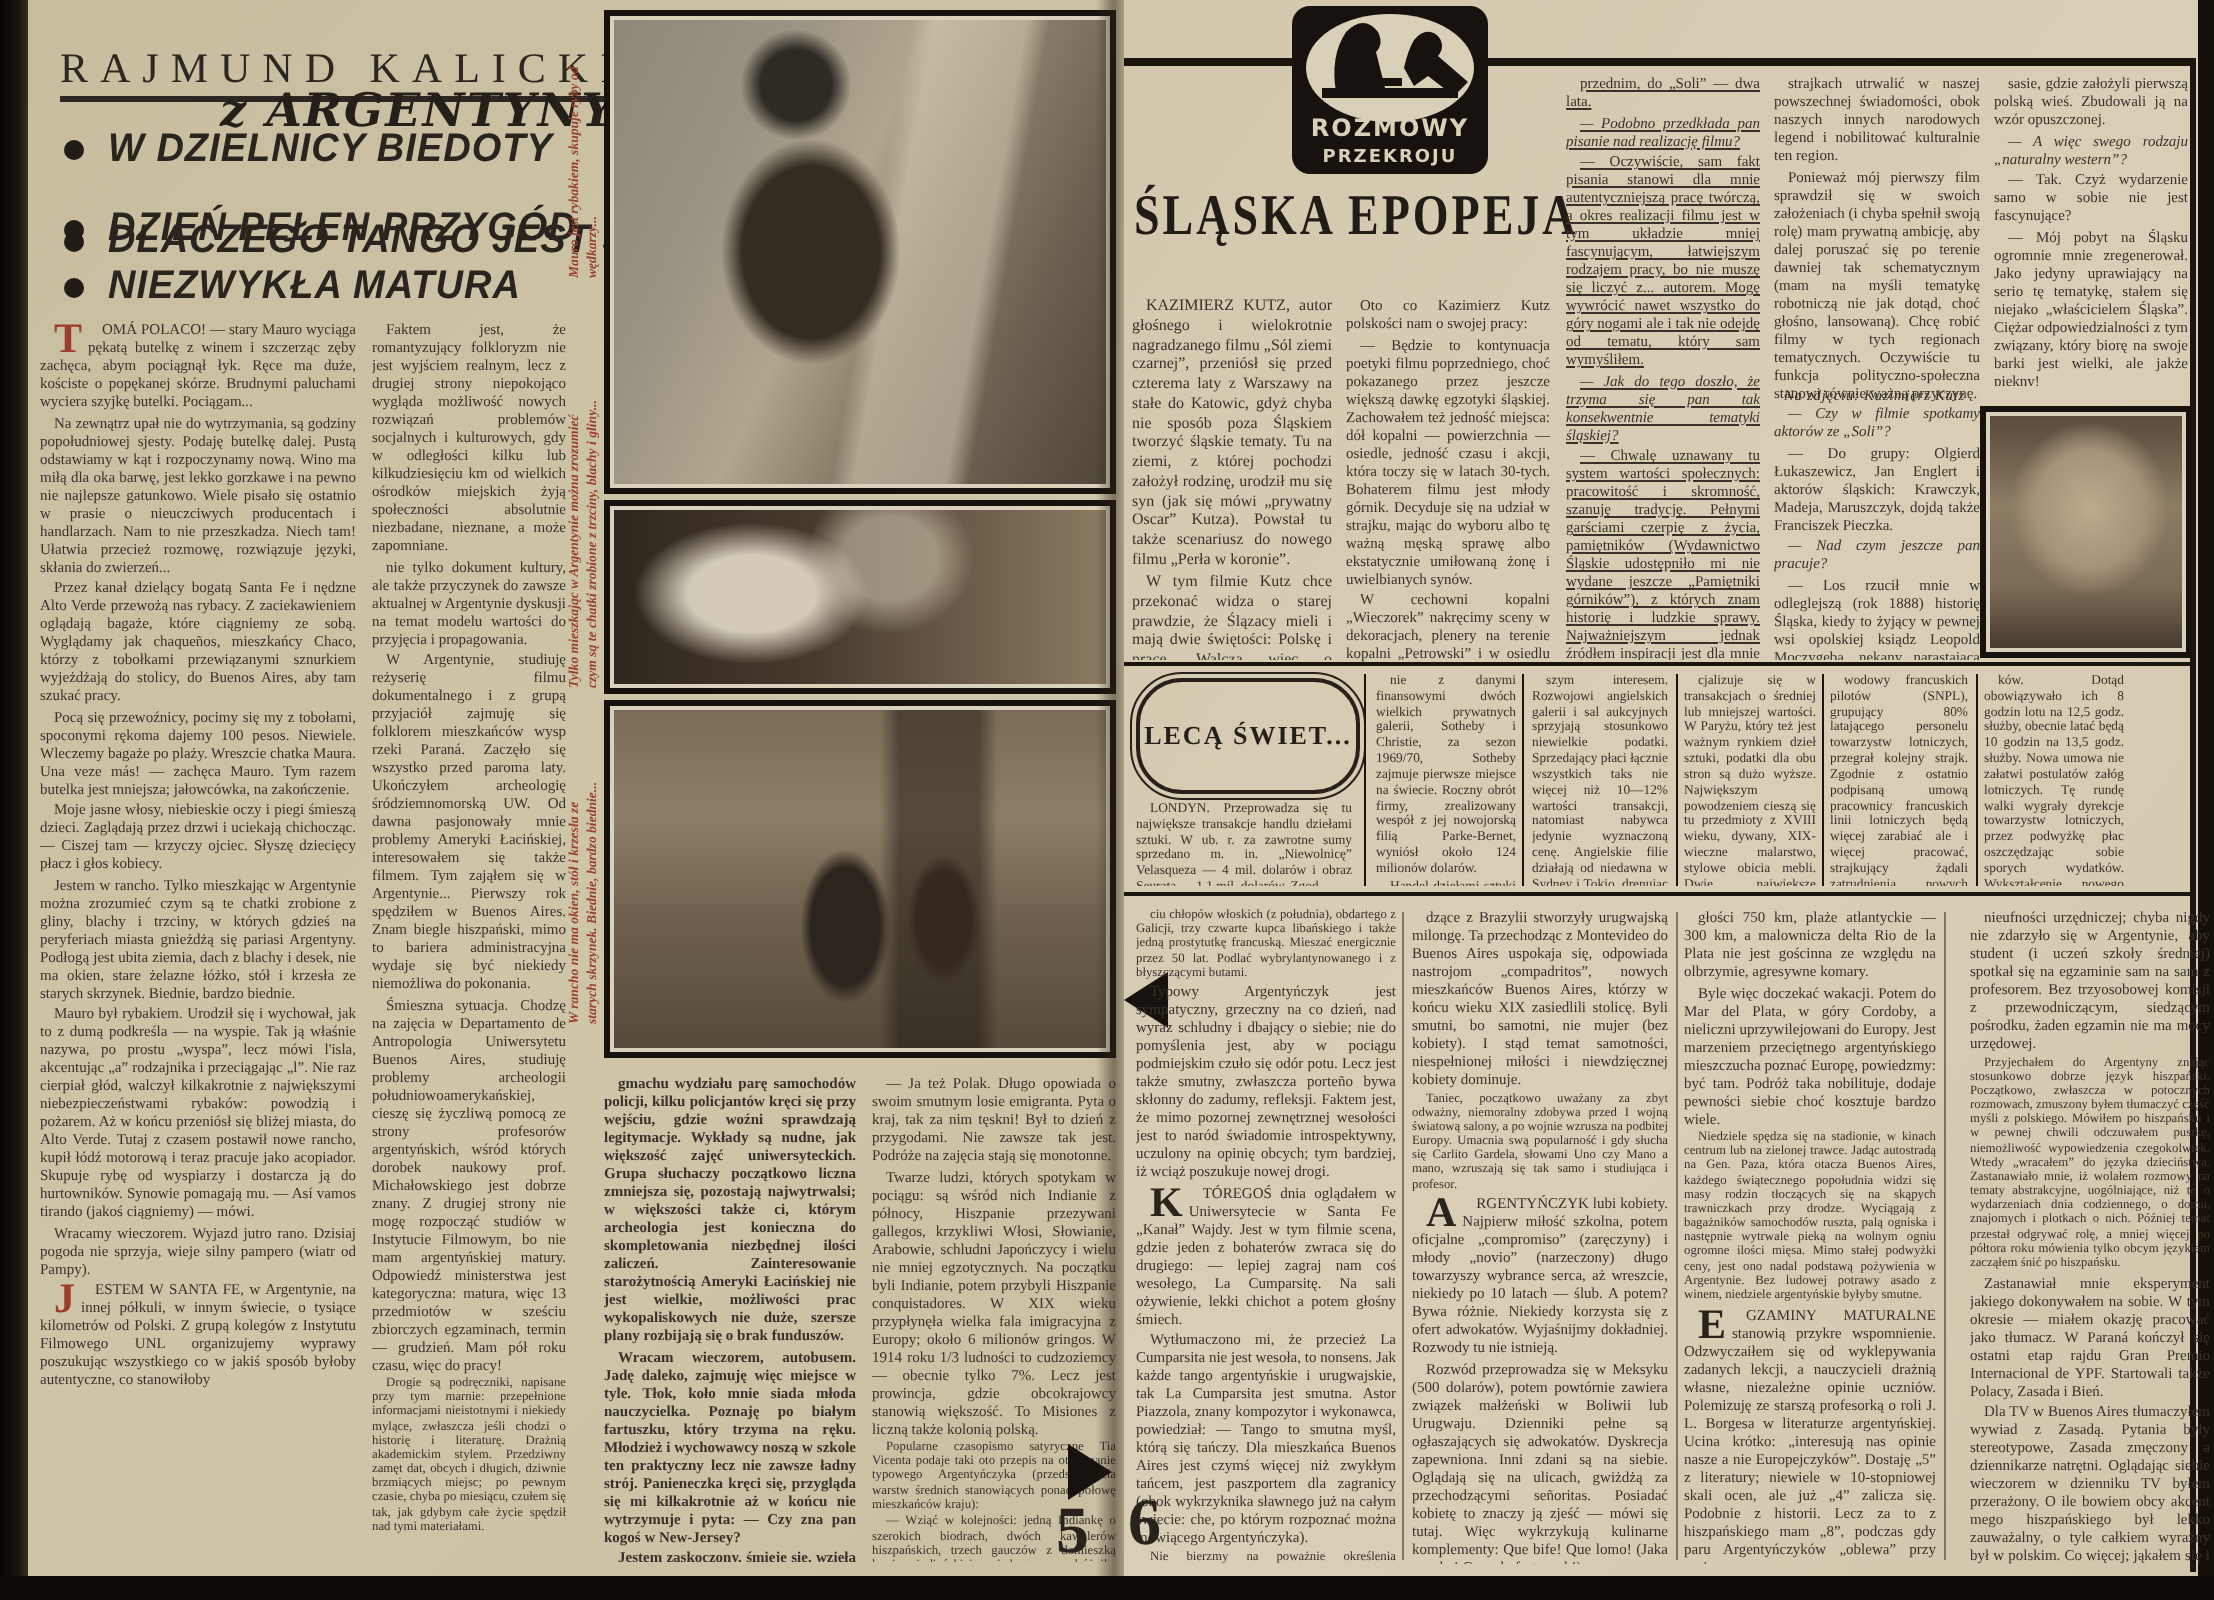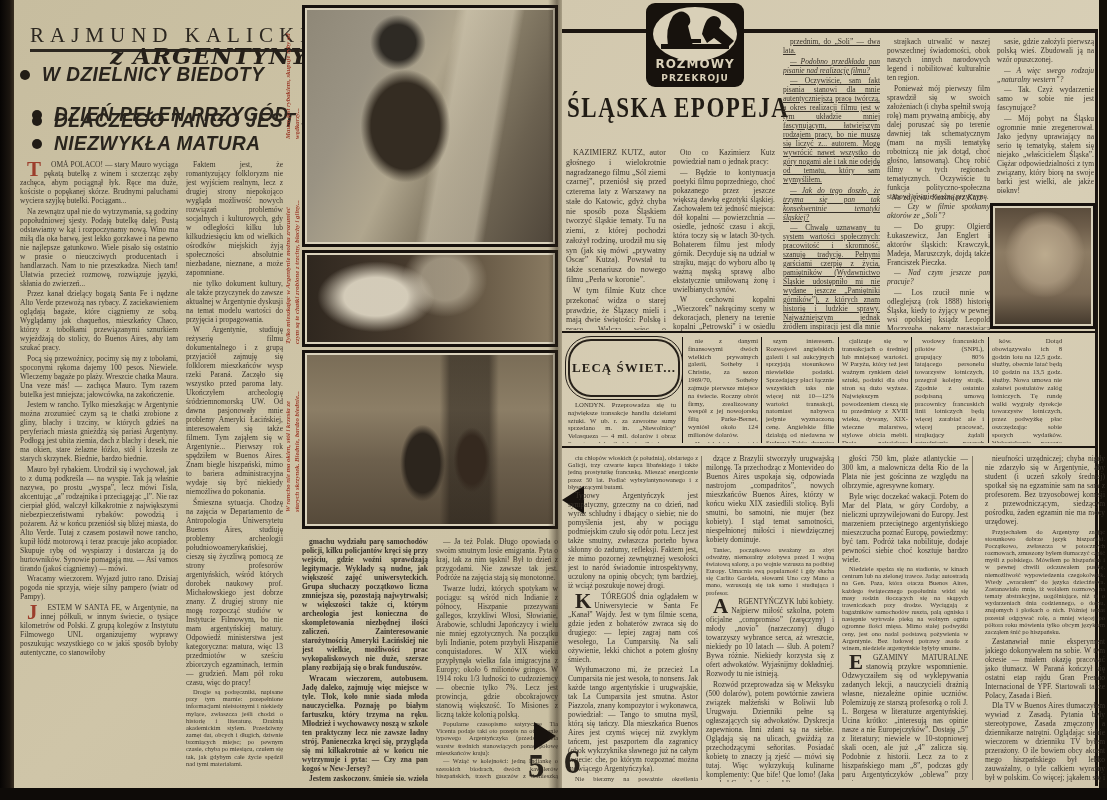--- a/index.html
+++ b/index.html
@@ -83,21 +83,21 @@
   <div class="abs binding"></div>
 
   <div class="page pg-left">
 
     <div class="abs" style="left:16px;top:18px;">
       <span class="author-name">RAJMUND KALICKI</span>
       <span class="pisze" style="margin-left:10px;">pisze</span>
     </div>
     <div class="abs origin" style="left:96px;top:42px;">z ARGENTYNY:</div>
 
-    <div class="bullet-row" style="top:64px;left:6px;">
+    <div class="bullet-row" style="top:64px;left:18px;">
       <span class="bullet-dot"></span>
       <span class="bullet-label">W DZIELNICY BIEDOTY</span>
     </div>
     <div class="bullet-row" style="top:104px;left:18px;text-align:center;">
       <span class="bullet-dot"></span>
       <span class="bullet-label">DZIEŃ PEŁEN PRZYGÓD</span>
     </div>
     <div class="bullet-row" style="top:110px;left:18px;">
       <span class="bullet-dot"></span>
       <span class="bullet-label">DLACZEGO TANGO JEST SMUTNE?</span>
@@ -105,20 +105,21 @@
     <div class="bullet-row" style="top:133px;left:18px;">
       <span class="bullet-dot"></span>
       <span class="bullet-label">NIEZWYKŁA MATURA</span>
     </div>
 
     <div class="col" style="left:6px;top:160px;width:158px;height:624px;">
         <p class="para"><span class="dropcap">T</span>OMÁ POLACO! — stary Mauro wyciąga pękatą butelkę z winem i szczerząc zęby zachęca, abym pociągnął łyk. Ręce ma duże, kościste o popękanej skórze. Brudnymi paluchami wyciera szyjkę butelki. Pociągam...</p>
         <p class="para">Na zewnątrz upał nie do wytrzymania, są godziny popołudniowej sjesty. Podaję butelkę dalej. Pustą odstawiamy w kąt i rozpoczynamy nową. Wino ma miłą dla oka barwę, jest lekko gorzkawe i na pewno nie najlepsze gatunkowo. Wiele pisało się ostatnio w prasie o nieuczciwych producentach i handlarzach. Nam to nie przeszkadza. Niech tam! Ułatwia przecież rozmowę, rozwiązuje języki, skłania do zwierzeń...</p>
         <p class="para">Przez kanał dzielący bogatą Santa Fe i nędzne Alto Verde przewożą nas rybacy. Z zaciekawieniem oglądają bagaże, które ciągniemy ze sobą. Wyglądamy jak chaqueños, mieszkańcy Chaco, którzy z tobołkami przewiązanymi sznurkiem wyjeżdżają do stolicy, do Buenos Aires, aby tam szukać pracy.</p>
         <p class="para">Pocą się przewoźnicy, pocimy się my z tobołami, spoconymi rękoma dajemy 100 pesos. Niewiele. Wleczemy bagaże po plaży. Wreszcie chatka Maura. Una veze más! — zachęca Mauro. Tym razem butelka jest mniejsza; jałowcówka, na zakończenie.</p>
+        <p class="para">Moje jasne włosy, niebieskie oczy i piegi śmieszą dzieci. Zaglądają przez drzwi i uciekają chichocząc. — Ciszej tam — krzyczy ojciec. Słyszę dziecięcy płacz i głos kobiecy.</p>
         <p class="para">Jestem w rancho. Tylko mieszkając w Argentynie można zrozumieć czym są te chatki zrobione z gliny, blachy i trzciny, w których gdzieś na peryferiach miasta gnieżdżą się pariasi Argentyny. Podłogą jest ubita ziemia, dach z blachy i desek, nie ma okien, stare żelazne łóżko, stół i krzesła ze starych skrzynek. Biednie, bardzo biednie.</p>
         <p class="para">Mauro był rybakiem. Urodził się i wychował, jak to z dumą podkreśla — na wyspie. Tak ją właśnie nazywa, po prostu „wyspa”, lecz mówi l'isla, akcentując „a” rodzajnika i przeciągając „l”. Nie raz cierpiał głód, walczył kilkakrotnie z największymi niebezpieczeństwami rybaków: powodzią i pożarem. Aż w końcu przeniósł się bliżej miasta, do Alto Verde. Tutaj z czasem postawił nowe rancho, kupił łódź motorową i teraz pracuje jako acopiador. Skupuje rybę od wyspiarzy i dostarcza ją do hurtowników. Synowie pomagają mu. — Así vamos tirando (jakoś ciągniemy) — mówi.</p>
         <p class="para">Wracamy wieczorem. Wyjazd jutro rano. Dzisiaj pogoda nie sprzyja, wieje silny pampero (wiatr od Pampy).</p>
         <p class="para"><span class="dropcap">J</span>ESTEM W SANTA FE, w Argentynie, na innej półkuli, w innym świecie, o tysiące kilometrów od Polski. Z grupą kolegów z Instytutu Filmowego UNL organizujemy wyprawy poszukując wszystkiego co w jakiś sposób byłoby autentyczne, co stanowiłoby</p>
       </div>
     <div class="col" style="left:172px;top:160px;width:97px;height:624px;">
         <p class="para">Faktem jest, że romantyzujący folkloryzm nie jest wyjściem realnym, lecz z drugiej strony niepokojąco wygląda możliwość nowych rozwiązań problemów socjalnych i kulturowych, gdy w odległości kilku lub kilkudziesięciu km od wielkich ośrodków miejskich żyją społeczności absolutnie niezbadane, nieznane, a może zapomniane.</p>
         <p class="para">nie tylko dokument kultury, ale także przyczynek do zawsze aktualnej w Argentynie dyskusji na temat modelu wartości do przyjęcia i propagowania.</p>
         <p class="para">W Argentynie, studiuję reżyserię filmu dokumentalnego i z grupą przyjaciół zajmuję się folklorem mieszkańców wysp rzeki Paraná. Zaczęło się wszystko przed paroma laty. Ukończyłem archeologię śródziemnomorską UW. Od dawna pasjonowały mnie problemy Ameryki Łacińskiej, interesowałem się także filmem. Tym zająłem się w Argentynie... Pierwszy rok spędziłem w Buenos Aires. Znam biegle hiszpański, mimo to bariera administracyjna wydaje się być niekiedy niemożliwa do pokonania.</p>
         <p class="para">Śmieszna sytuacja. Chodzę na zajęcia w Departamento de Antropologia Uniwersytetu Buenos Aires, studiuję problemy archeologii południowoamerykańskiej, cieszę się życzliwą pomocą ze strony profesorów argentyńskich, wśród których dorobek naukowy prof. Michałowskiego jest dobrze znany. Z drugiej strony nie mogę rozpocząć studiów w Instytucie Filmowym, bo nie mam argentyńskiej matury. Odpowiedź ministerstwa jest kategoryczna: matura, więc 13 przedmiotów w sześciu zbiorczych egzaminach, termin — grudzień. Mam pół roku czasu, więc do pracy!</p>
@@ -173,21 +174,21 @@
       <text x="50" y="79" text-anchor="middle" font-size="9" letter-spacing="1" fill="#d9d0b8">PRZEKROJU</text>
     </svg>
 
     <div class="abs headline-right" style="left:5px;top:92px;">ŚLĄSKA EPOPEJA</div>
 
     <div class="col" style="left:4px;top:148px;width:100px;height:182px;">
         <p class="para lede">KAZIMIERZ KUTZ, autor głośnego i wielokrotnie nagradzanego filmu „Sól ziemi czarnej”, przeniósł się przed czterema laty z Warszawy na stałe do Katowic, gdyż chyba nie sposób poza Śląskiem tworzyć śląskie tematy. Tu na ziemi, z której pochodzi założył rodzinę, urodził mu się syn (jak się mówi „prywatny Oscar” Kutza). Powstał tu także scenariusz do nowego filmu „Perła w koronie”.</p>
         <p class="para lede">W tym filmie Kutz chce przekonać widza o starej prawdzie, że Ślązacy mieli i mają dwie świętości: Polskę i pracę. Walczą więc o uratowanie kopalni, pozostającej pod niemieckim zarządem. Właściciel-Niemiec postanawia ją zniszczyć. Górnicy wiedzą, że muszą teraz sprostać wielkiej sprawie: nie dopuścić do zniszczenia ich warsztatu pracy i polskiego dobra.</p>
       </div>
     <div class="col" style="left:111px;top:148px;width:102px;height:183px;">
-        <p class="para">Oto co Kazimierz Kutz powiedział nam o jednak pracy:</p>
+        <p class="para">Oto co Kazimierz Kutz polskości nam o swojej pracy:</p>
         <p class="para">— Będzie to kontynuacja poetyki filmu poprzedniego, choć pokazanego przez jeszcze większą dawkę egzotyki śląskiej. Zachowałem też jedność miejsca: dół kopalni — powierzchnia — osiedle, jedność czasu i akcji, która toczy się w latach 30-tych. Bohaterem filmu jest młody górnik. Decyduje się na udział w strajku, mając do wyboru albo tę ważną męską sprawę albo ekstatycznie umiłowaną żonę i uwielbianych synów.</p>
         <p class="para">W cechowni kopalni „Wieczorek” nakręcimy sceny w dekoracjach, plenery na terenie kopalni „Petrowski” i w osiedlu pod Siemianowicami.</p>
       </div>
     <div class="col" style="left:221px;top:37px;width:97px;height:293px;text-decoration:underline;">
         <p class="para">przednim, do „Soli” — dwa lata.</p>
         <p class="para it">— Podobno przedkłada pan pisanie nad realizację filmu?</p>
         <p class="para">— Oczywiście, sam fakt pisania stanowi dla mnie autentyczniejszą pracę twórczą, a okres realizacji filmu jest w tym układzie mniej fascynującym, łatwiejszym rodzajem pracy, bo nie muszę się liczyć z... autorem. Mogę wywrócić nawet wszystko do góry nogami ale i tak nie odejdę od tematu, który sam wymyśliłem.</p>
         <p class="para it">— Jak do tego doszło, że trzyma się pan tak konsekwentnie tematyki śląskiej?</p>
         <p class="para">— Chwalę uznawany tu system wartości społecznych: pracowitość i skromność, szanuję tradycję. Pełnymi garściami czerpię z życia, pamiętników (Wydawnictwo Śląskie udostępniło mi nie wydane jeszcze „Pamiętniki górników”), z których znam historię i ludzkie sprawy. Najważniejszym jednak źródłem inspiracji jest dla mnie rodzina: każda opowieść nadawała się do scenariusza, do legendy, była sfabularyzowana w mojej głowie. Chciałem legendę o śląskich powstańcach i</p>
       </div>

